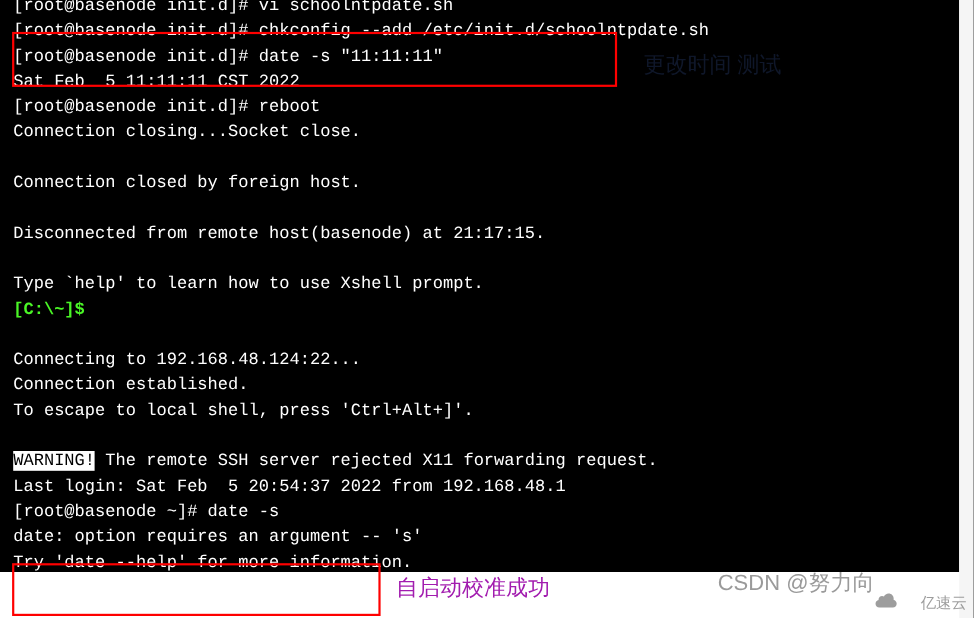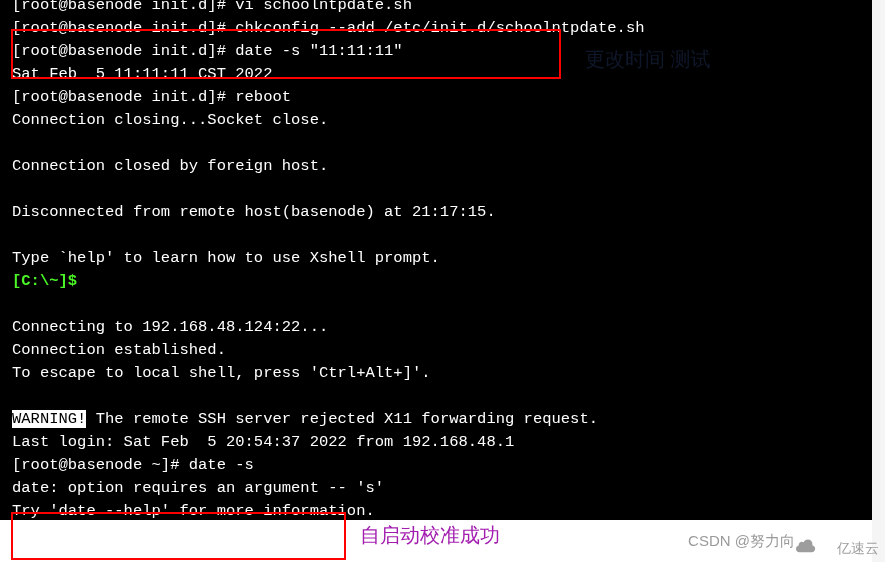--- a/index.html
+++ b/index.html
@@ -89,24 +89,24 @@
       position: absolute;
       top: 0;
       right: 0;
       width: 13px;
       height: 562px;
       background: #f5f5f5;
     }
     .watermark-1 {
       position: absolute;
       right: 90px;
-      bottom: 10px;
+      bottom: 20px;
       color: rgba(120,120,120,0.75);
       font-family: "Microsoft YaHei", sans-serif;
-      font-size: 15px;
+      font-size: 20px;
       white-space: nowrap;
     }
     .watermark-2 {
       position: absolute;
       right: 6px;
       bottom: 2px;
       color: rgba(140,140,140,0.85);
       font-family: "Microsoft YaHei", sans-serif;
       font-size: 14px;
       white-space: nowrap;

